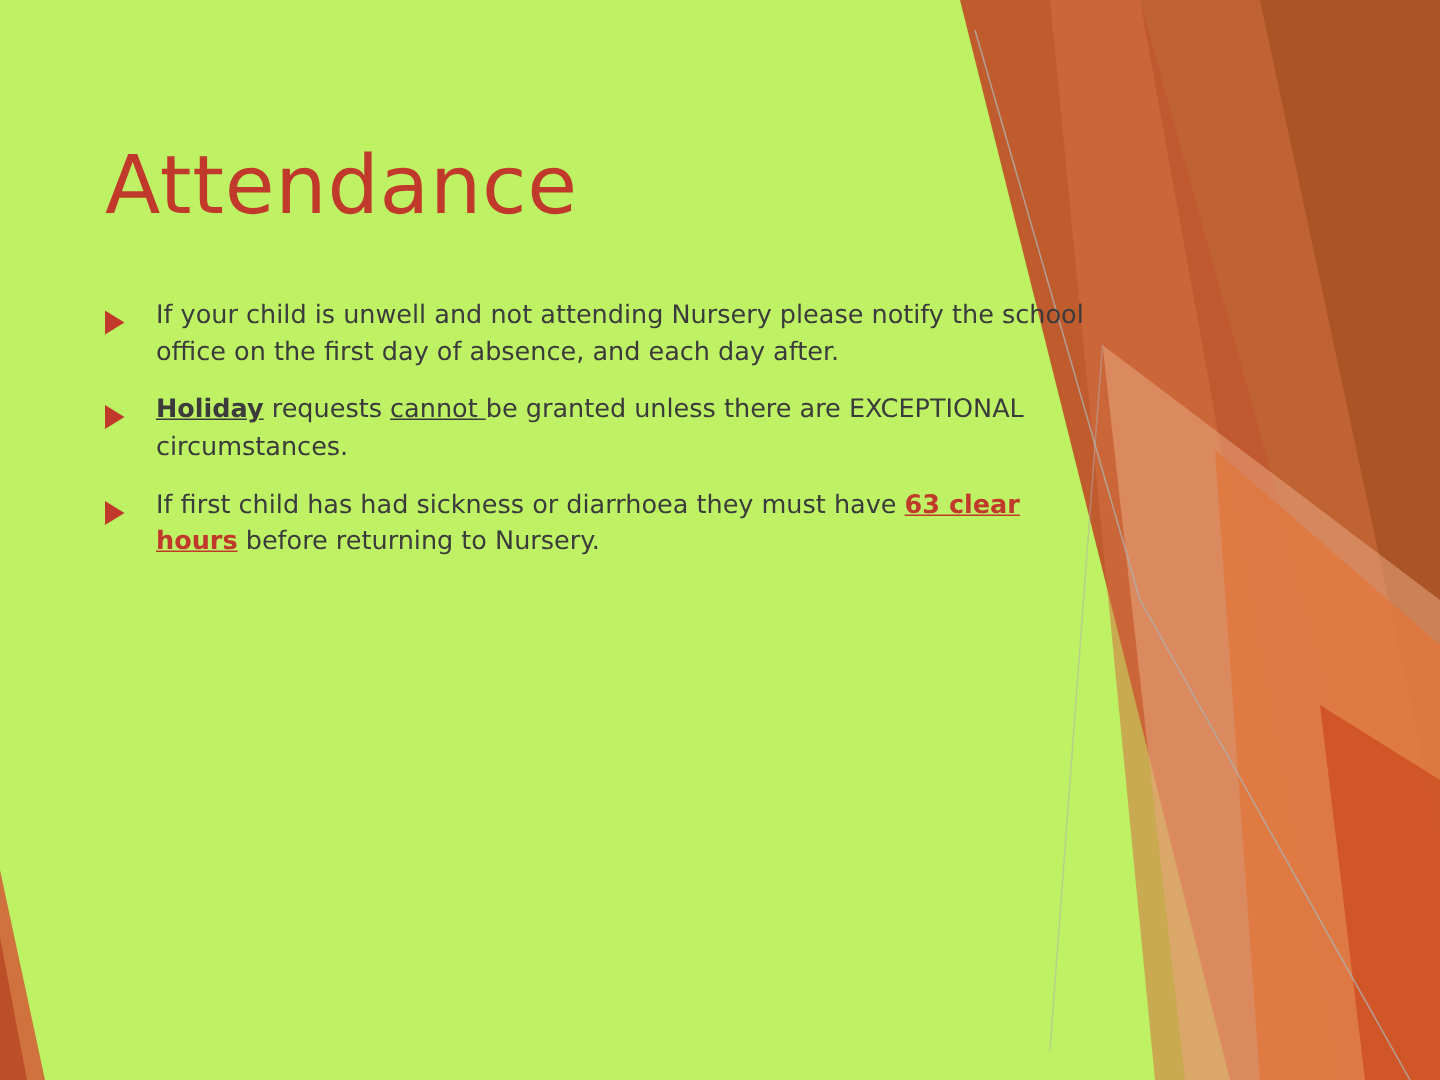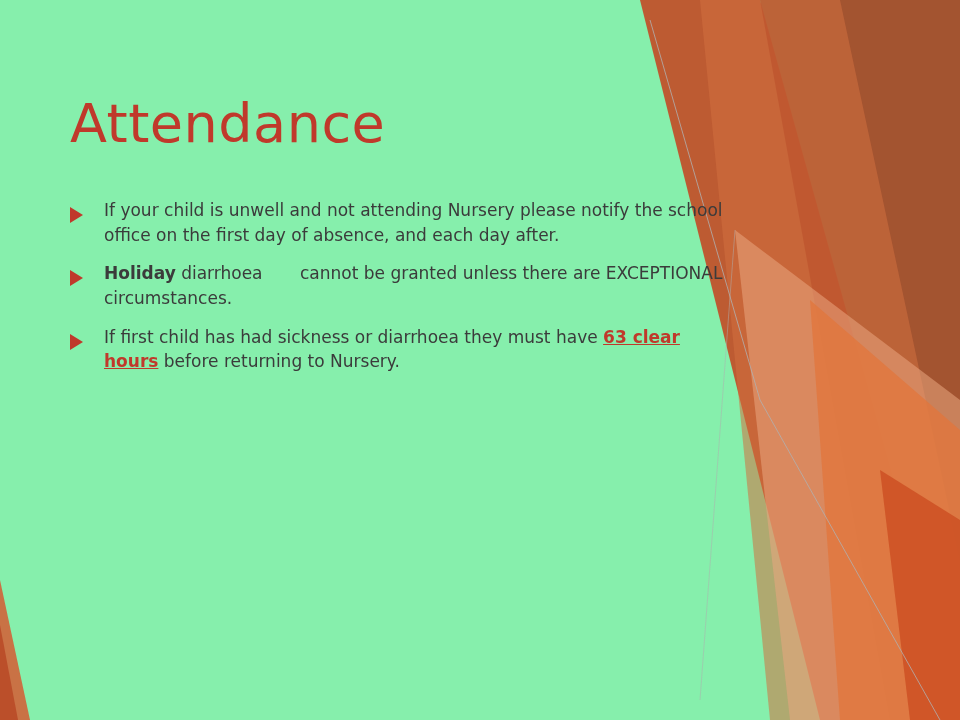--- a/index.html
+++ b/index.html
@@ -10,21 +10,21 @@
     width: 960px;
     height: 720px;
     background: #ffffff;
     font-family: "Liberation Sans", sans-serif;
     overflow: hidden;
   }
   .slide {
     position: relative;
     width: 960px;
     height: 720px;
-    background: #86efac;
+    background: #bef264;
     overflow: hidden;
   }
 
   
   .art {
     position: absolute;
     top: 0;
     right: 0;
     width: 320px;
     height: 720px;
@@ -85,23 +85,24 @@
   }
   .btext {
     flex: 1 1 auto;
     font-size: 17px;
     line-height: 1.45;
     color: #3b3b3b;
     font-family: "DejaVu Sans", sans-serif;
   }
   .b {
     font-weight: bold;
+    text-decoration: underline;
   }
   .u {
-    margin-left: 32px;
+    text-decoration: underline;
   }
   .red-bold-u {
     color: #C0392B;
     font-weight: bold;
     text-decoration: underline;
   }
 </style>
 </head>
 <body>
 
@@ -138,21 +139,21 @@
       <span class="btext">
         <span>If your child is unwell and not attending Nursery please notify the school office on the first day of absence, and each day after.</span>
       </span>
     </div>
 
 
     <div class="bullet">
       <span class="marker">
           <span class="tri"></span>
         </span>
-      <span class="btext"><span class="b">Holiday</span><span> diarrhoea </span><span class="u">cannot </span><span>be granted unless there are EXCEPTIONAL circumstances.</span></span>
+      <span class="btext"><span class="b">Holiday</span><span> requests </span><span class="u">cannot </span><span>be granted unless there are EXCEPTIONAL circumstances.</span></span>
     </div>
 
     <div class="bullet">
       <span class="marker">
           <span class="tri"></span>
         </span>
       <span class="btext"><span>If first child has had sickness or diarrhoea they must have </span><span class="red-bold-u">63 clear hours</span><span> before returning to Nursery.</span></span>
     </div>
 
   </div>

